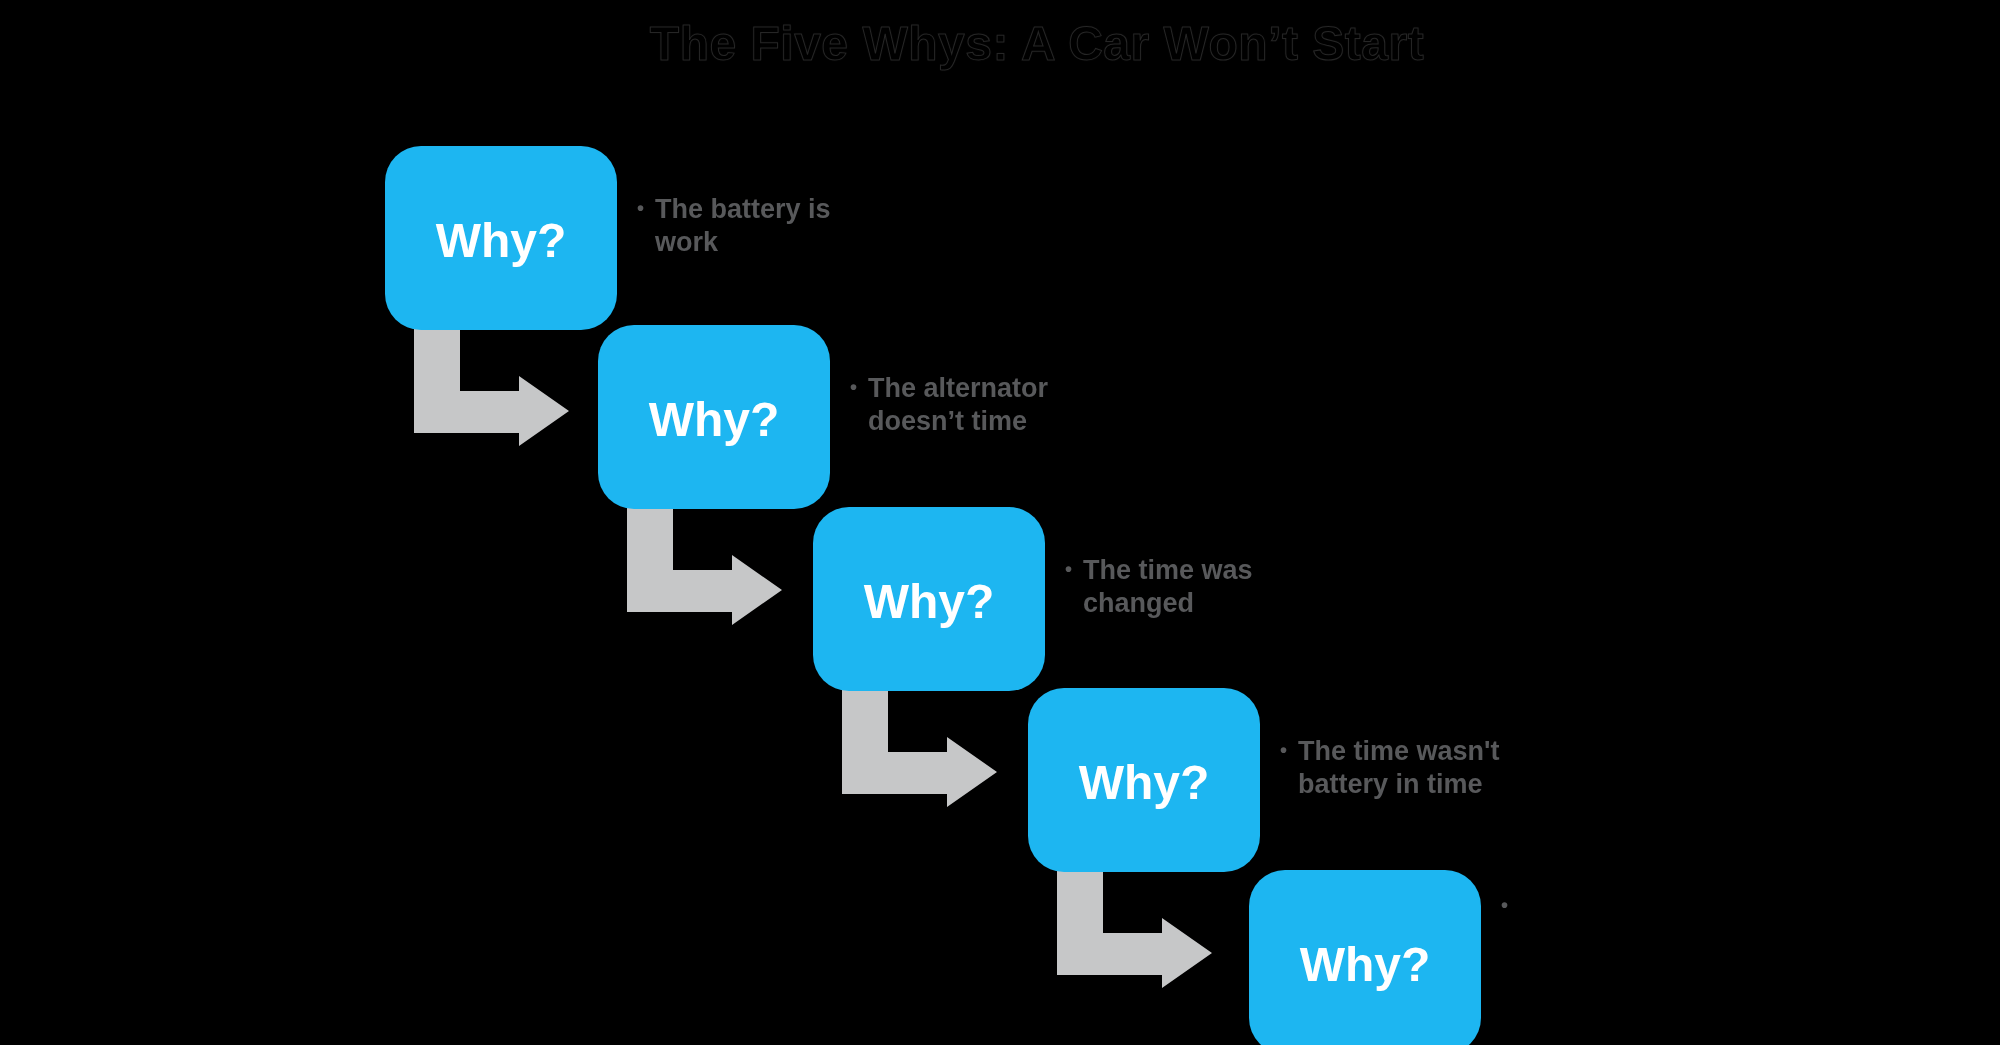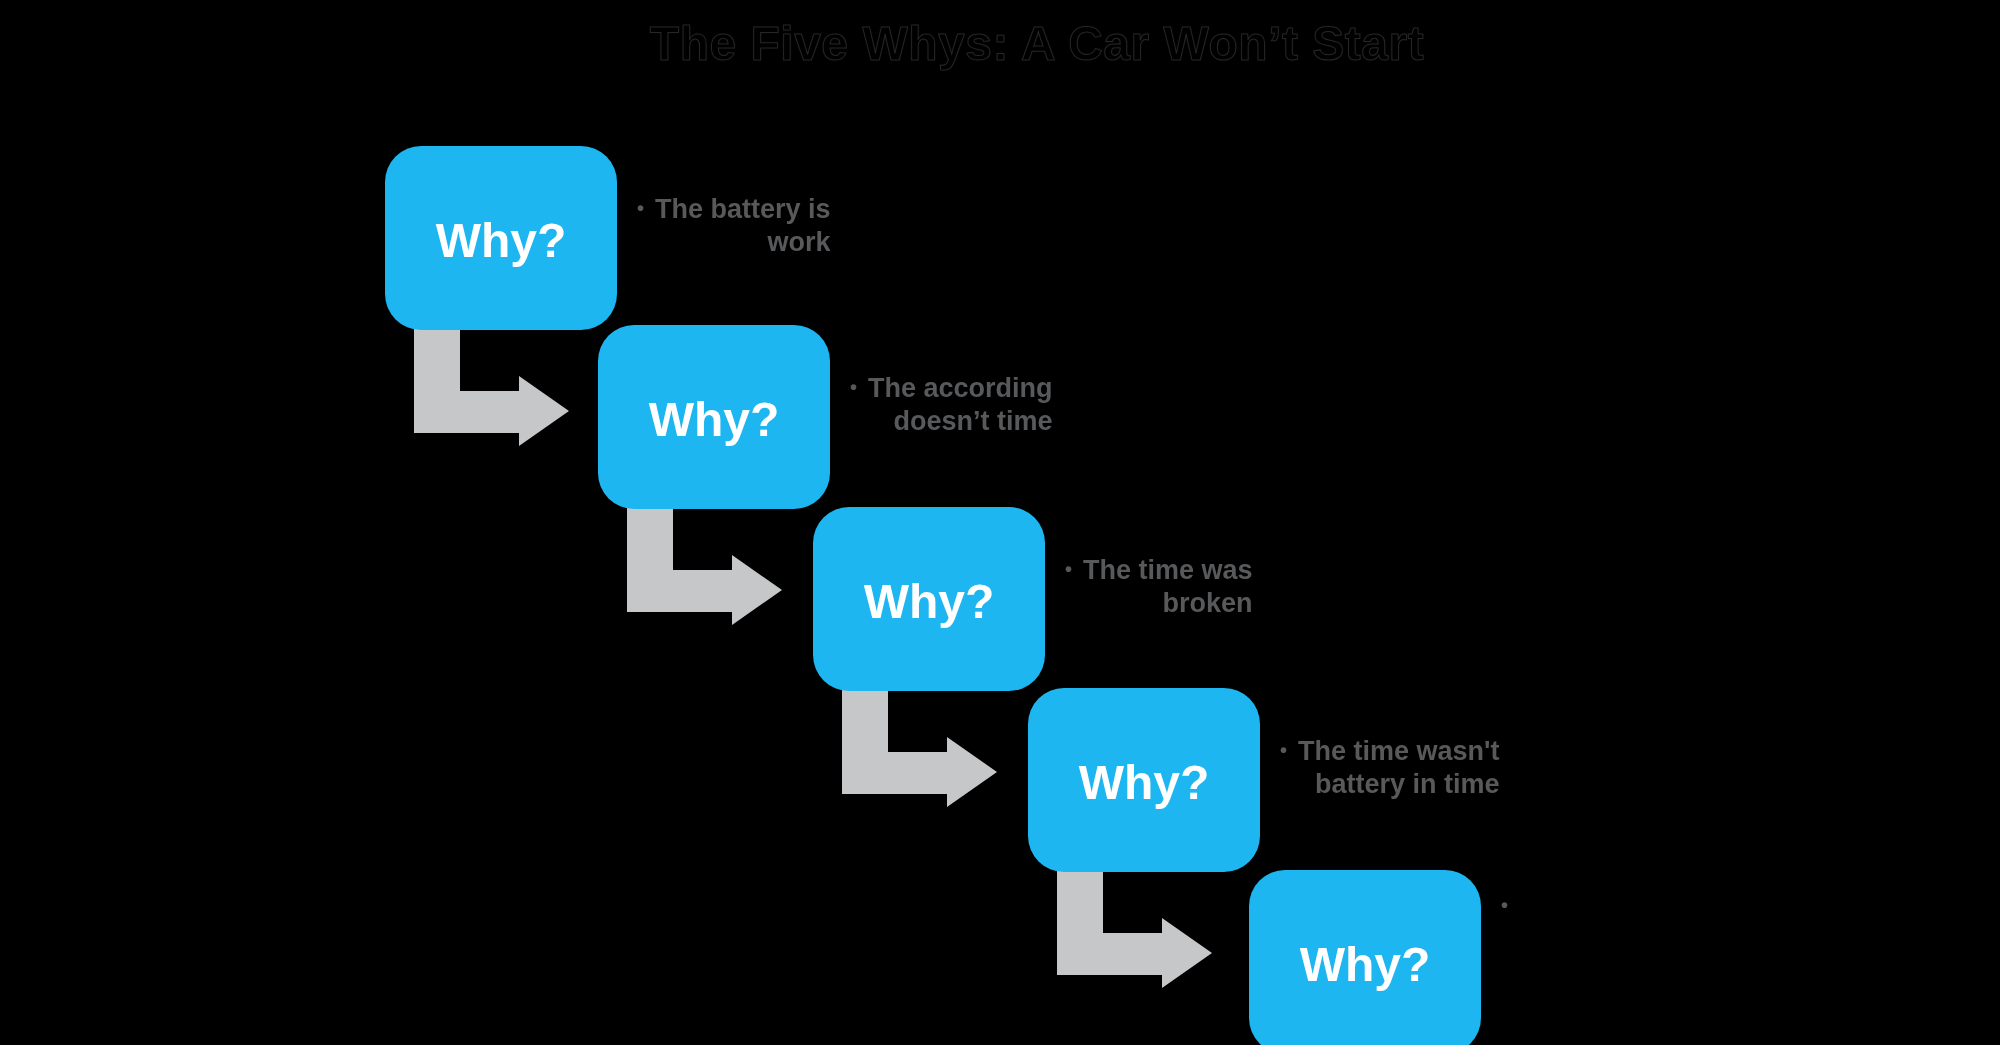--- a/index.html
+++ b/index.html
@@ -55,21 +55,20 @@
   }
   .step5 .answer{top:20px;}
   .bullet{
     font-size:20px;line-height:33px;
     margin-right:11px;
     transform:translateY(-1px);
   }
   .line{
     font-size:27px;line-height:33px;
     white-space:nowrap;
-    text-align:right;
   }
 </style>
 </head>
 <body>
 
 <div class="canvas">
 
   <h1 class="title">The Five Whys: A Car Won’t Start</h1>
 
   <svg class="arrows" width="2000" height="1045" viewBox="0 0 2000 1045">
@@ -92,35 +91,35 @@
     </div>
   </div>
 
   <div class="step step2">
     <div class="why-box">
       <span class="why-label">Why?</span>
     </div>
     <div class="answer">
       <span class="bullet">•</span>
       <div class="lines">
-        <div class="line">The according</div>
+        <div class="line">The alternator</div>
         <div class="line">doesn’t time</div>
       </div>
     </div>
   </div>
 
   <div class="step step3">
     <div class="why-box">
       <span class="why-label">Why?</span>
     </div>
     <div class="answer">
       <span class="bullet">•</span>
       <div class="lines">
         <div class="line">The time was</div>
-        <div class="line">broken</div>
+        <div class="line">changed</div>
       </div>
     </div>
   </div>
 
   <div class="step step4">
     <div class="why-box">
       <span class="why-label">Why?</span>
     </div>
     <div class="answer">
       <span class="bullet">•</span>

